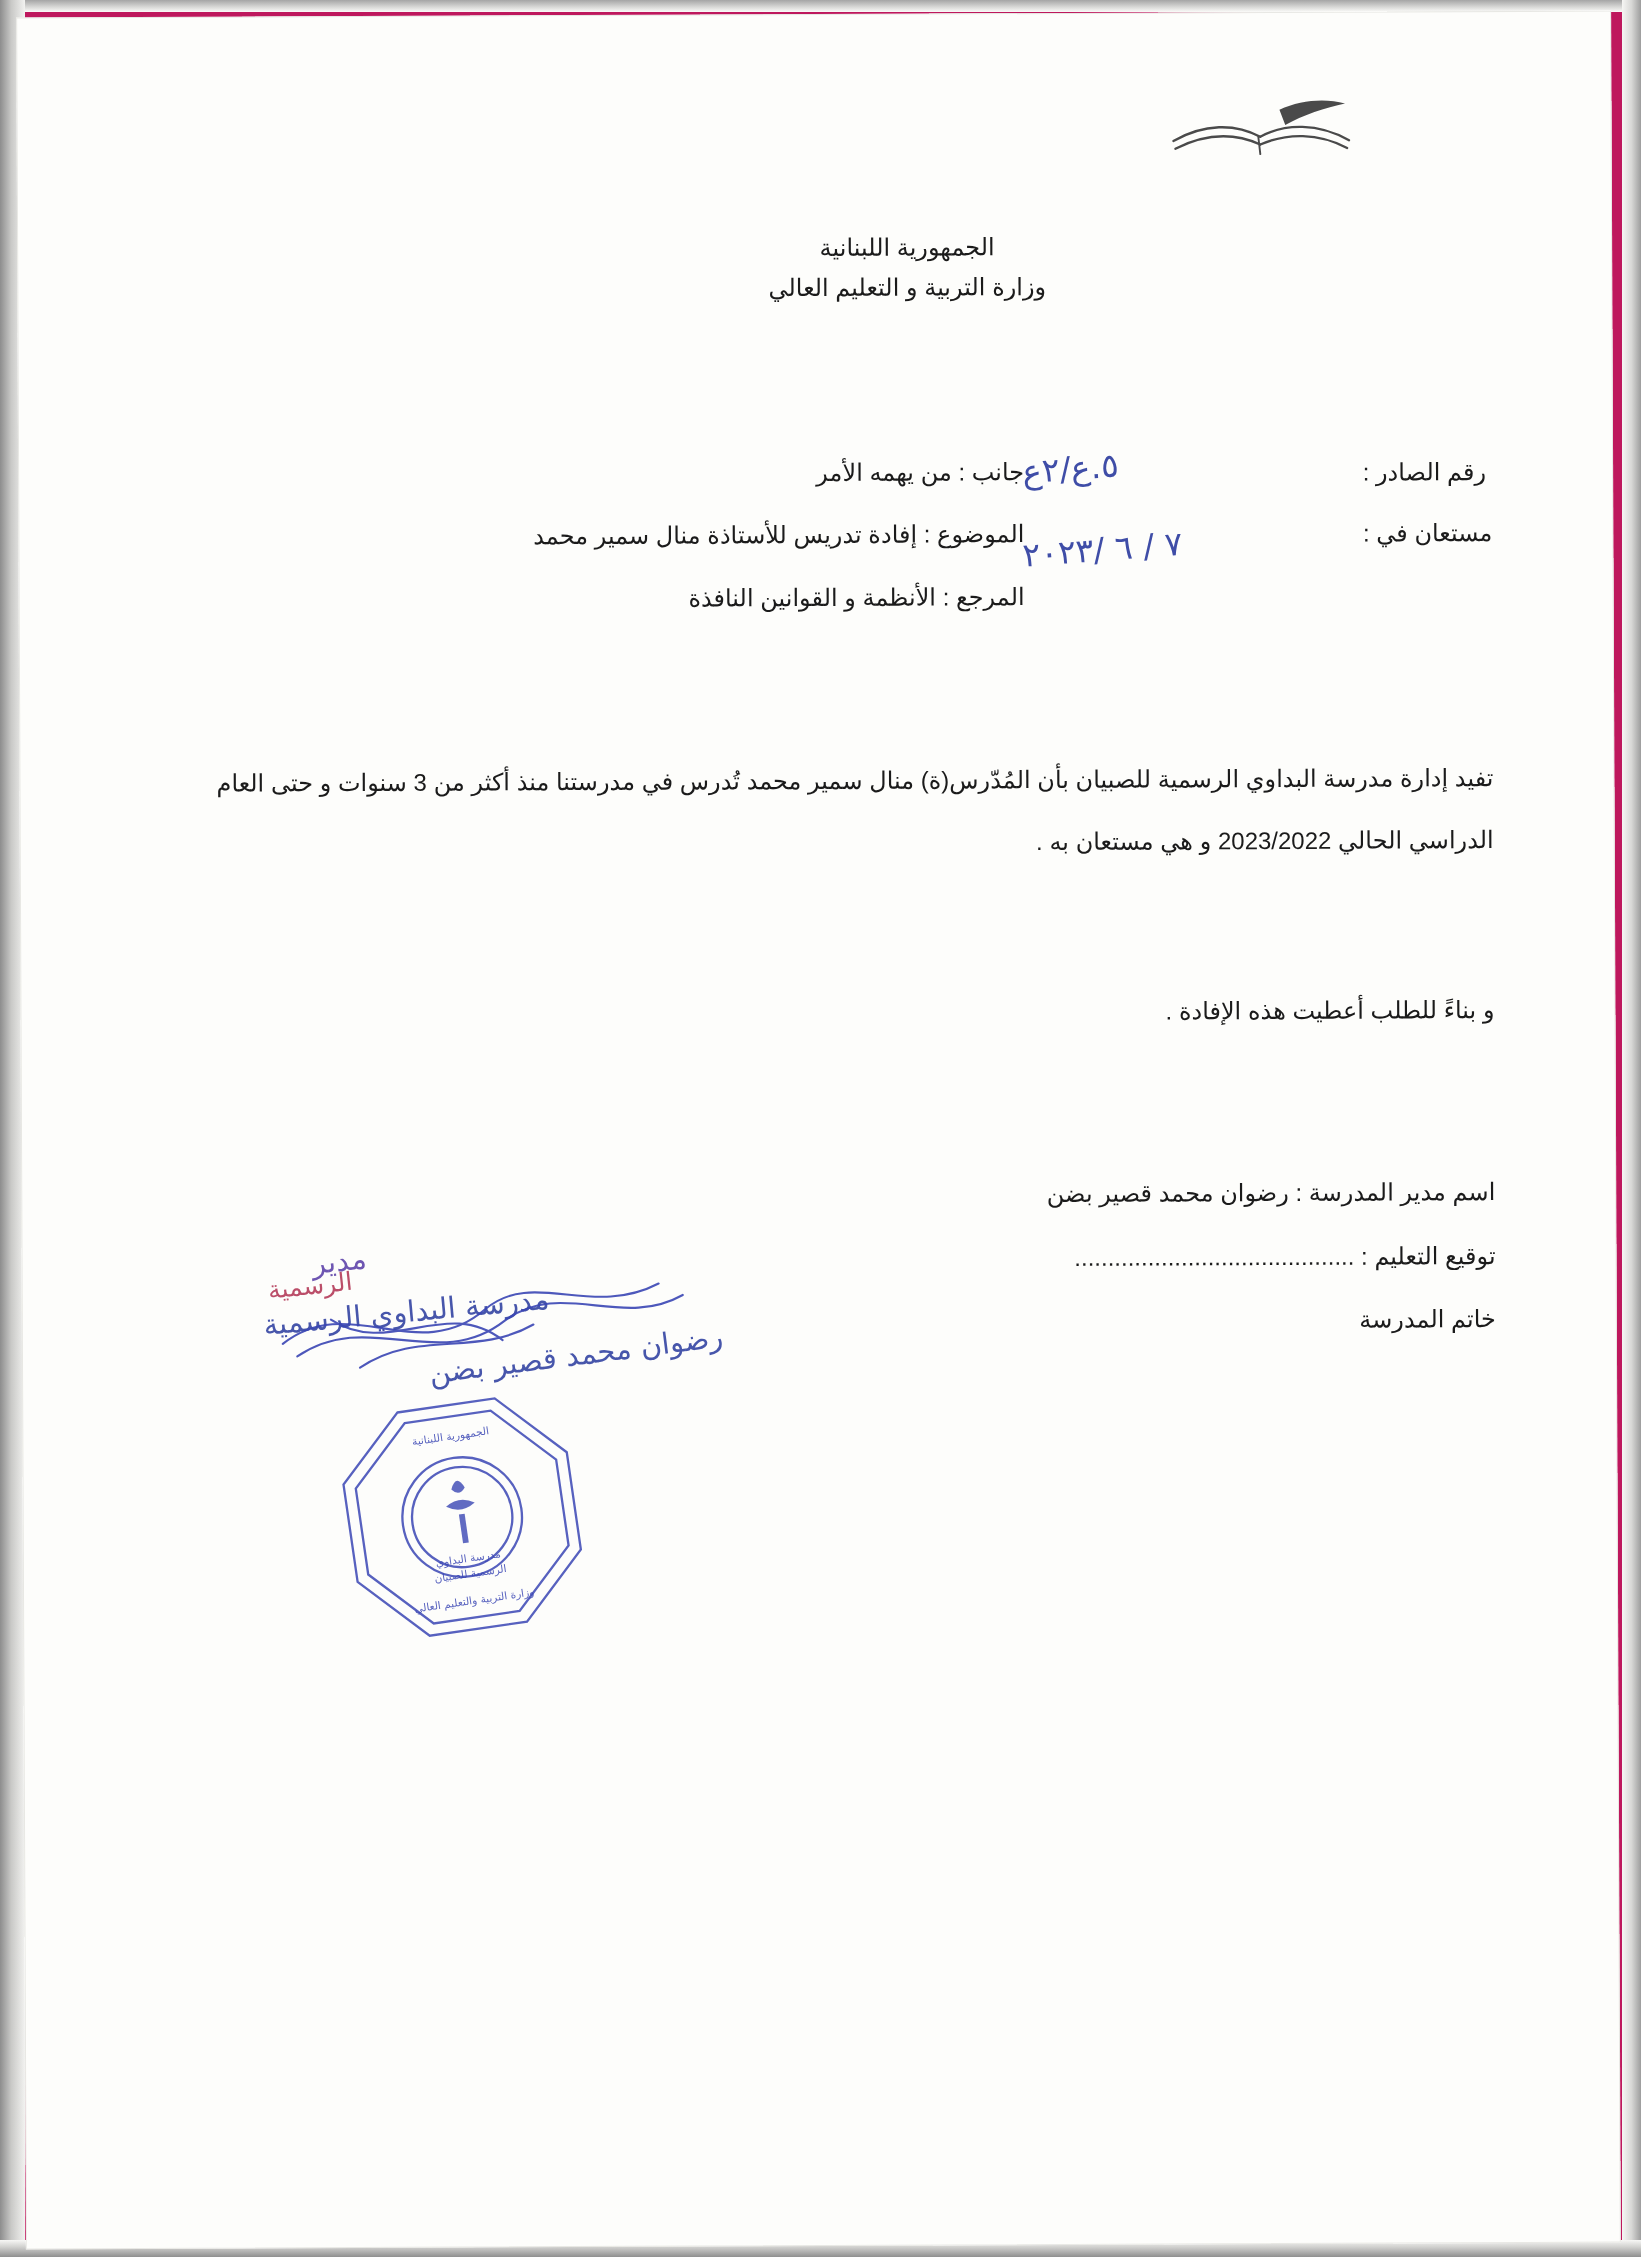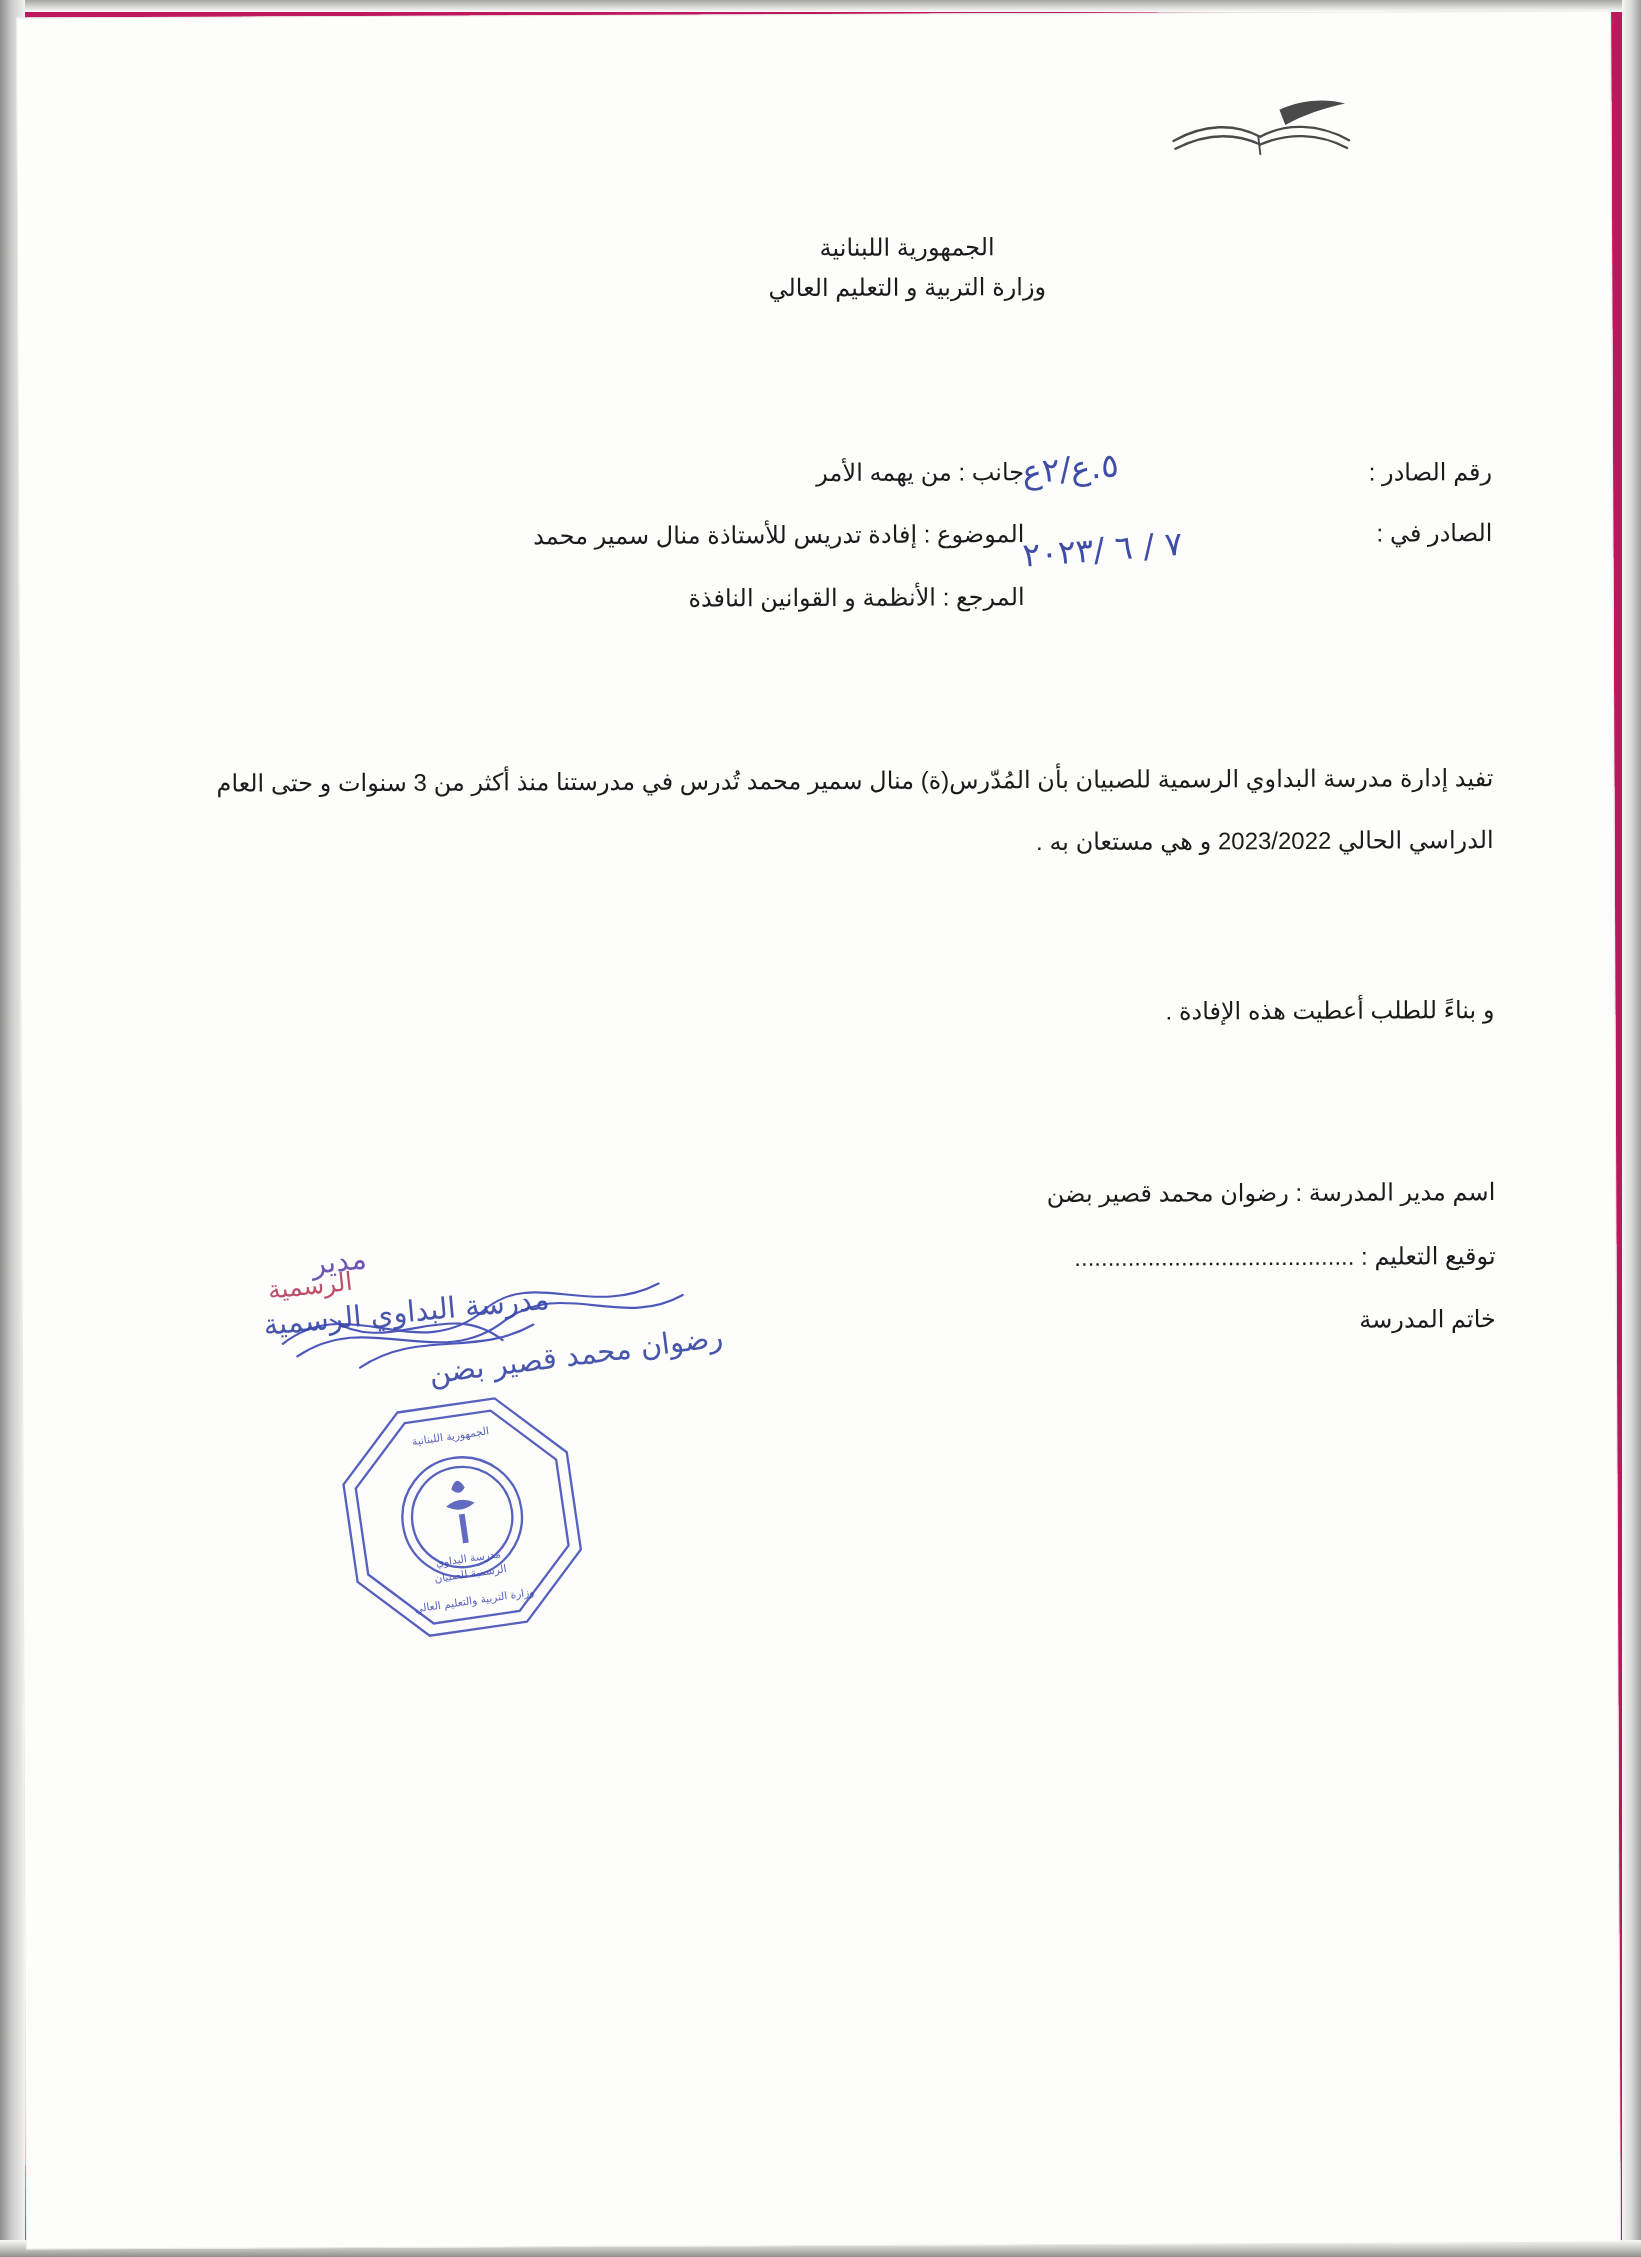--- a/index.html
+++ b/index.html
@@ -82,21 +82,21 @@
   }
 
   
   .meta-right {
     position: absolute;
     right: 121px;
     top: 430px;
     font-size: 24px;
     color: #1b1b1b;
     line-height: 2.55;
-    text-align: right;
+    text-align: left;
   }
   .meta-center {
     position: absolute;
     right: 589px;
     top: 428px;
     font-size: 24px;
     color: #1b1b1b;
     line-height: 2.6;
     text-align: right;
     width: 676px;
@@ -224,21 +224,21 @@
         </svg>
       </div>
 
       <div class="header-block">
         <div>الجمهورية اللبنانية</div>
         <div>وزارة التربية و التعليم العالي</div>
       </div>
 
       <div class="meta-right">
         <div>رقم الصادر :</div>
-        <div>الصادر في :</div>
+        <div>مستعان في :</div>
       </div>
 
       <div class="hand hand-1">٥.ع/٢ع</div>
       <div class="hand hand-2">٧ / ٦ /٢٠٢٣</div>
 
       <div class="meta-center">
         <div>جانب  : من يهمه الأمر</div>
         <div>الموضوع : إفادة تدريس للأستاذة منال سمير محمد</div>
         <div>المرجع : الأنظمة و القوانين النافذة</div>
       </div>

